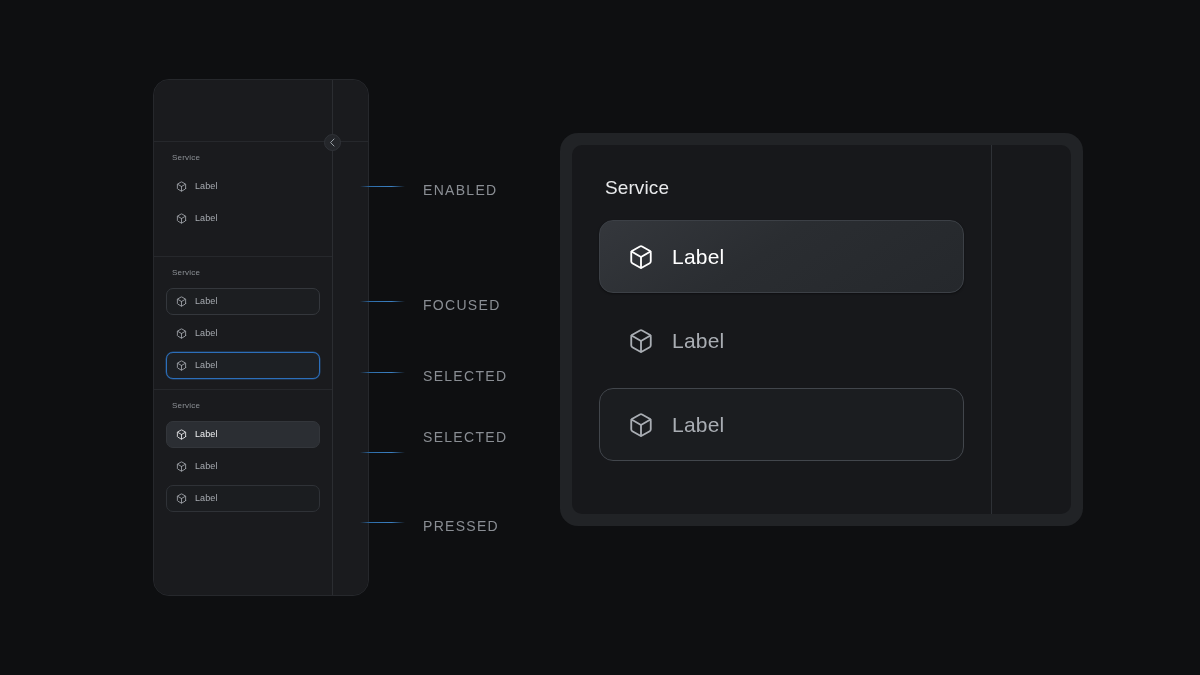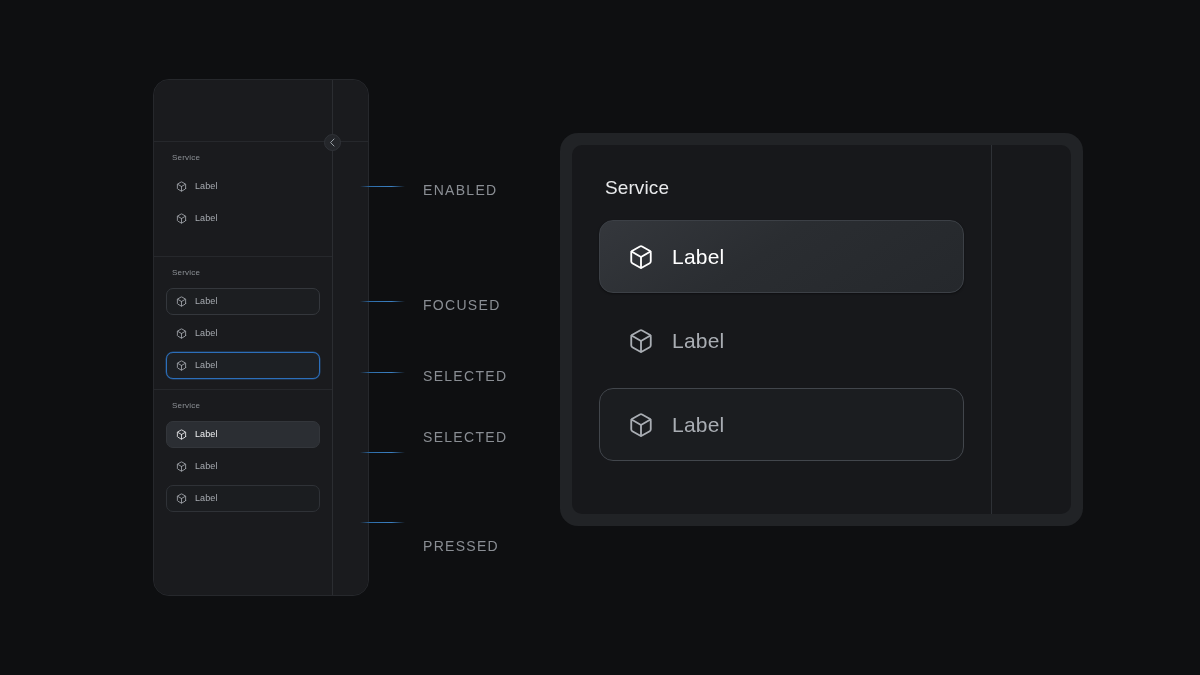--- a/index.html
+++ b/index.html
@@ -340,21 +340,21 @@
   <div class="conn" style="left:360px;top:301px;width:45px;"></div>
   <div class="anno" style="left:423px;top:298px;">FOCUSED</div>
 
   <div class="conn" style="left:360px;top:372px;width:45px;"></div>
   <div class="anno" style="left:423px;top:369px;">SELECTED</div>
 
   <div class="conn" style="left:360px;top:452px;width:45px;"></div>
   <div class="anno" style="left:423px;top:430px;">SELECTED</div>
 
   <div class="conn" style="left:360px;top:522px;width:45px;"></div>
-  <div class="anno" style="left:423px;top:519px;margin-top:20px;">PRESSED</div>
+  <div class="anno" style="left:423px;top:519px;">PRESSED</div>
 
   <div class="show-outer">
     <div class="show-inner">
       <div class="show-divider"></div>
 
       <div class="show-title">Service</div>
 
       <div class="show-list">
 
         <div class="show-item state-selected">

